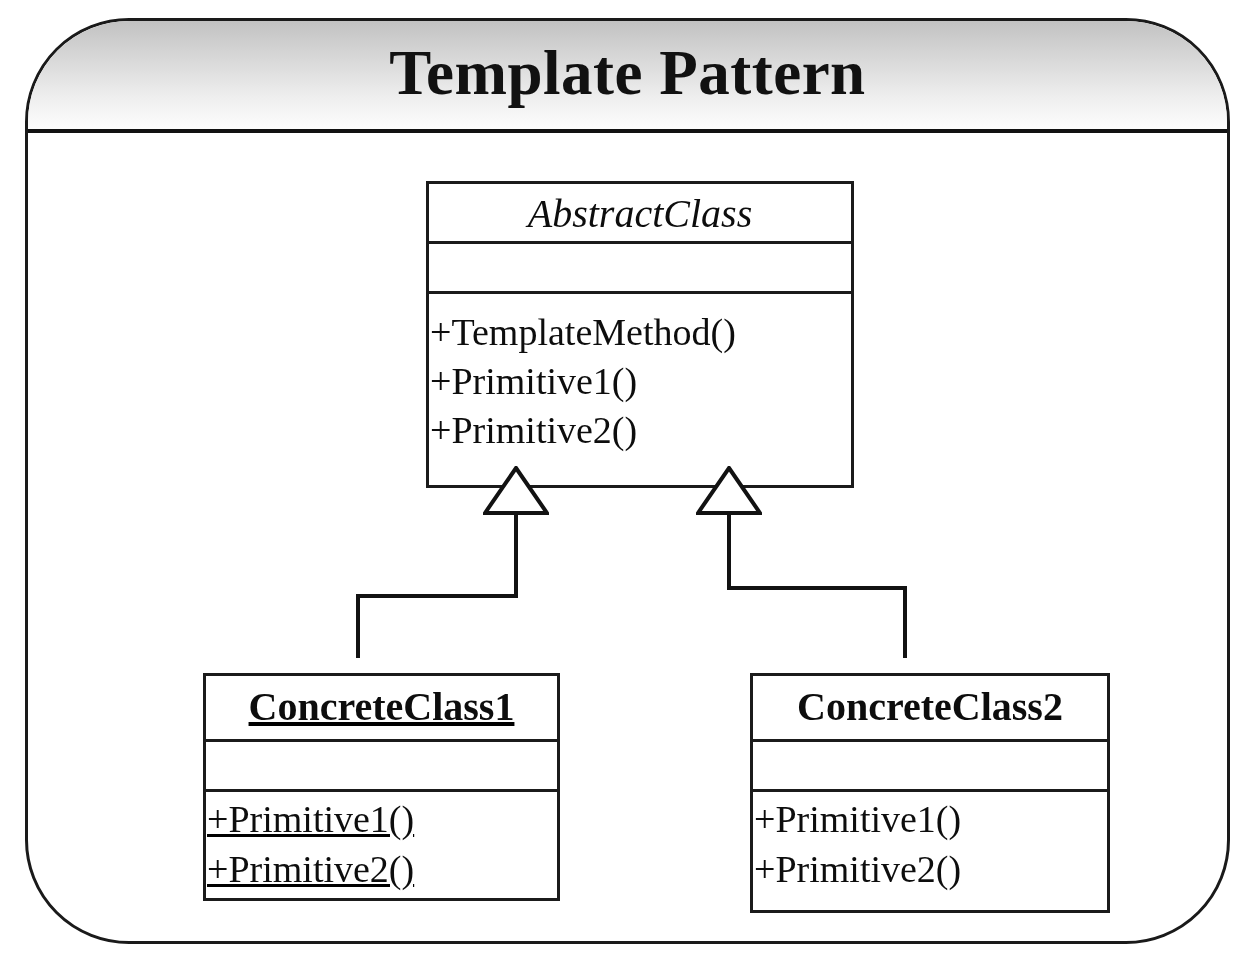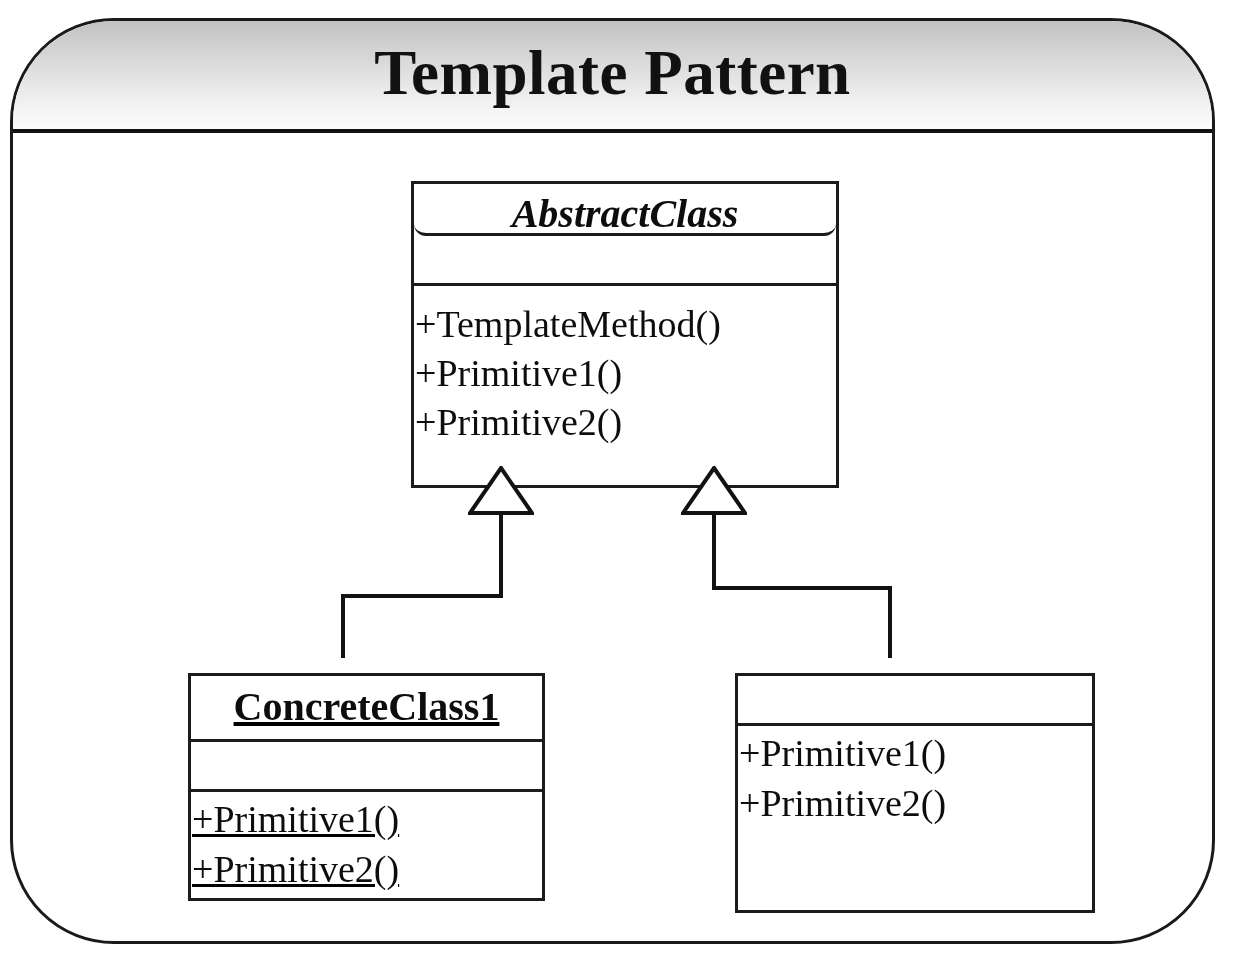--- a/index.html
+++ b/index.html
@@ -17,21 +17,21 @@
   #canvas {
     position: relative;
     width: 1245px;
     height: 971px;
     background: #ffffff;
   }
 
   
   .pattern-frame {
     position: absolute;
-    left: 10px;
+    left: 25px;
     top: 18px;
     width: 1205px;
     height: 926px;
     box-sizing: border-box;
     border: 3px solid #1a1a1a;
     border-radius: 104px;
     background: #ffffff;
     overflow: hidden;
   }
 
@@ -97,26 +97,25 @@
   }
 
   
   #abstract-class {
     left: 398px;
     top: 160px;
     width: 428px;
     height: 307px;
   }
   #abstract-class .uml-name {
-    height: 52px;
+    height: 60px;
     line-height: 60px;
     font-size: 40px;
     font-style: italic;
-    font-weight: bold;
-    border-radius: 12px;
+    font-weight: normal;
   }
   #abstract-class .uml-attrs {
     height: 50px;
   }
   #abstract-class .uml-ops {
     height: 184px;
     padding-top: 14px;
   }
   #abstract-class .uml-op {
     font-size: 38px;
@@ -214,20 +213,21 @@
     <div class="uml-class concrete" id="concrete-class-1">
       <div class="uml-name">ConcreteClass1</div>
       <div class="uml-attrs"></div>
       <div class="uml-ops">
         <div class="uml-op">+Primitive1()</div>
         <div class="uml-op">+Primitive2()</div>
       </div>
     </div>
 
     <div class="uml-class concrete" id="concrete-class-2">
+      <div class="uml-name">ConcreteClass2</div>
       <div class="uml-attrs"></div>
       <div class="uml-ops">
         <div class="uml-op">+Primitive1()</div>
         <div class="uml-op">+Primitive2()</div>
       </div>
     </div>
 
   </div>
 </div>
 

